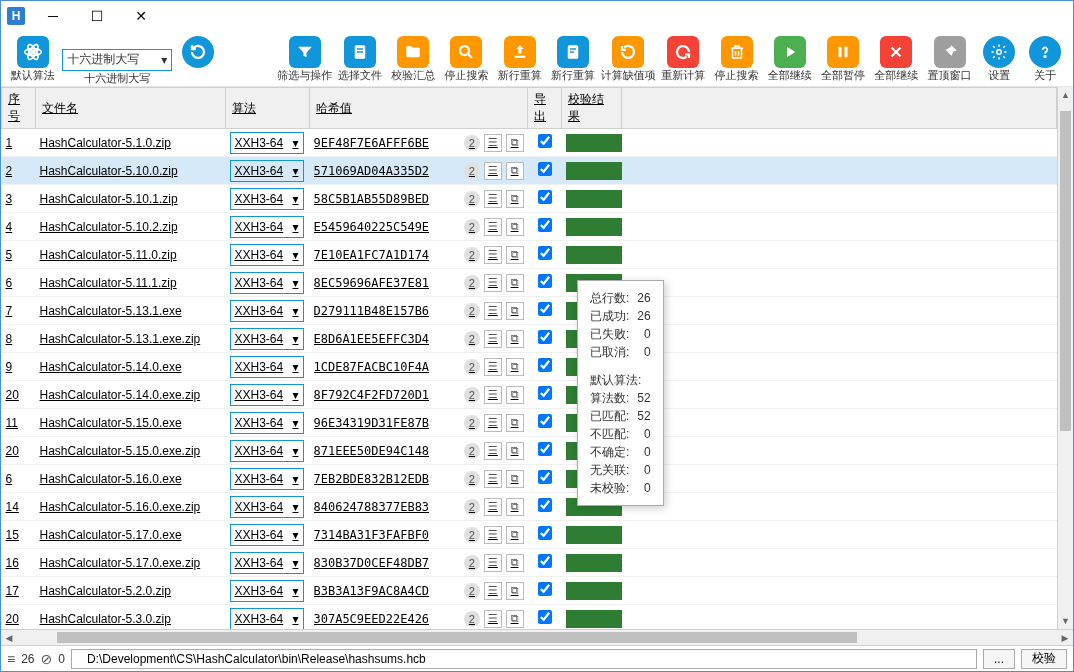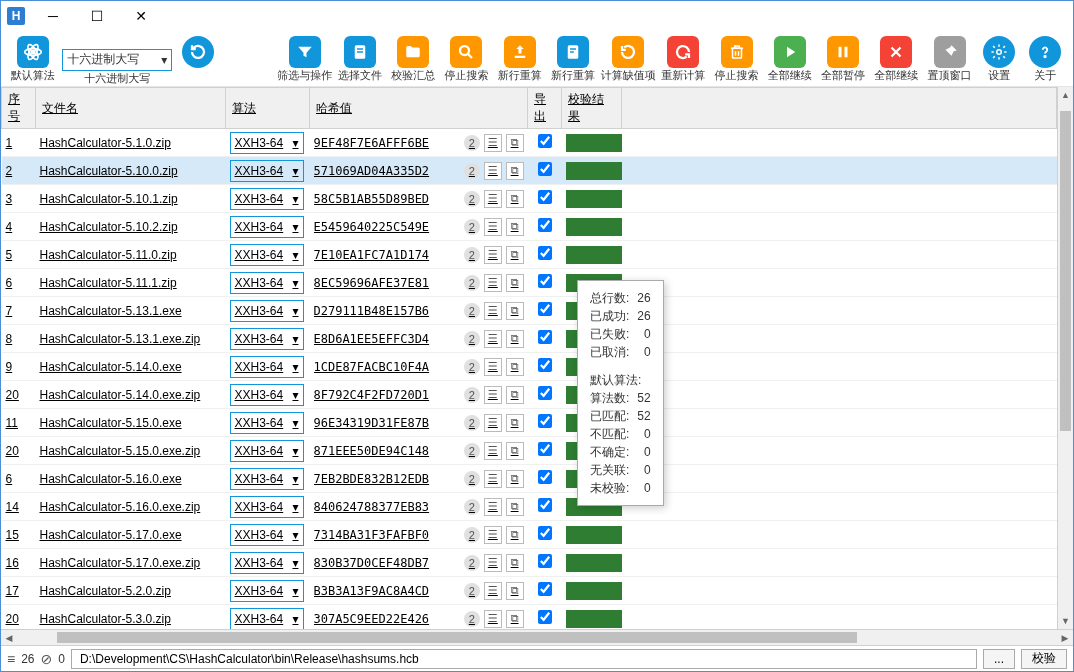--- a/index.html
+++ b/index.html
@@ -52,21 +52,21 @@
 
 
 .popup { position: absolute; left: 576px; top: 193px; background: #fff; border: 1px solid #aaa; box-shadow: 2px 2px 8px rgba(0,0,0,0.2); padding: 8px 12px; font-size: 12px; color: #333; z-index: 100; }
 .popup .row { display: flex; justify-content: space-between; gap: 8px; line-height: 18px; }
 .popup .sep { height: 10px; }
 
 
 .statusbar { height: 26px; border-top: 1px solid #d0d0d0; display: flex; align-items: center; padding: 0 6px; font-size: 12px; gap: 6px; }
 .sb-icon { color: #555; font-size: 14px; }
 .sb-count { color: #333; }
-.sb-input { flex: 1; height: 20px; border: 1px solid #aaa; padding: 0 8px; font-size: 12px; }
+.sb-input { flex: 1; height: 20px; border: 1px solid #aaa; padding: 0 15px; font-size: 12px; }
 .sb-btn { height: 20px; border: 1px solid #aaa; padding: 0 10px; background: #f5f5f5; font-size: 12px; }
 
 .hscroll-line { height: 16px; background: #f0f0f0; border-top: 1px solid #d0d0d0; display:flex; align-items:center; }
 .hscroll-line .arr { width: 16px; text-align:center; font-size:9px; color:#666;}
 .hscroll-line .track { flex:1; position:relative; height:100%;}
 .hscroll-line .thumb { position:absolute; left:40px; right:200px; top:2px; bottom:2px; background:#c0c0c0;}
 
 svg { display: block; }
 </style>
 </head>

